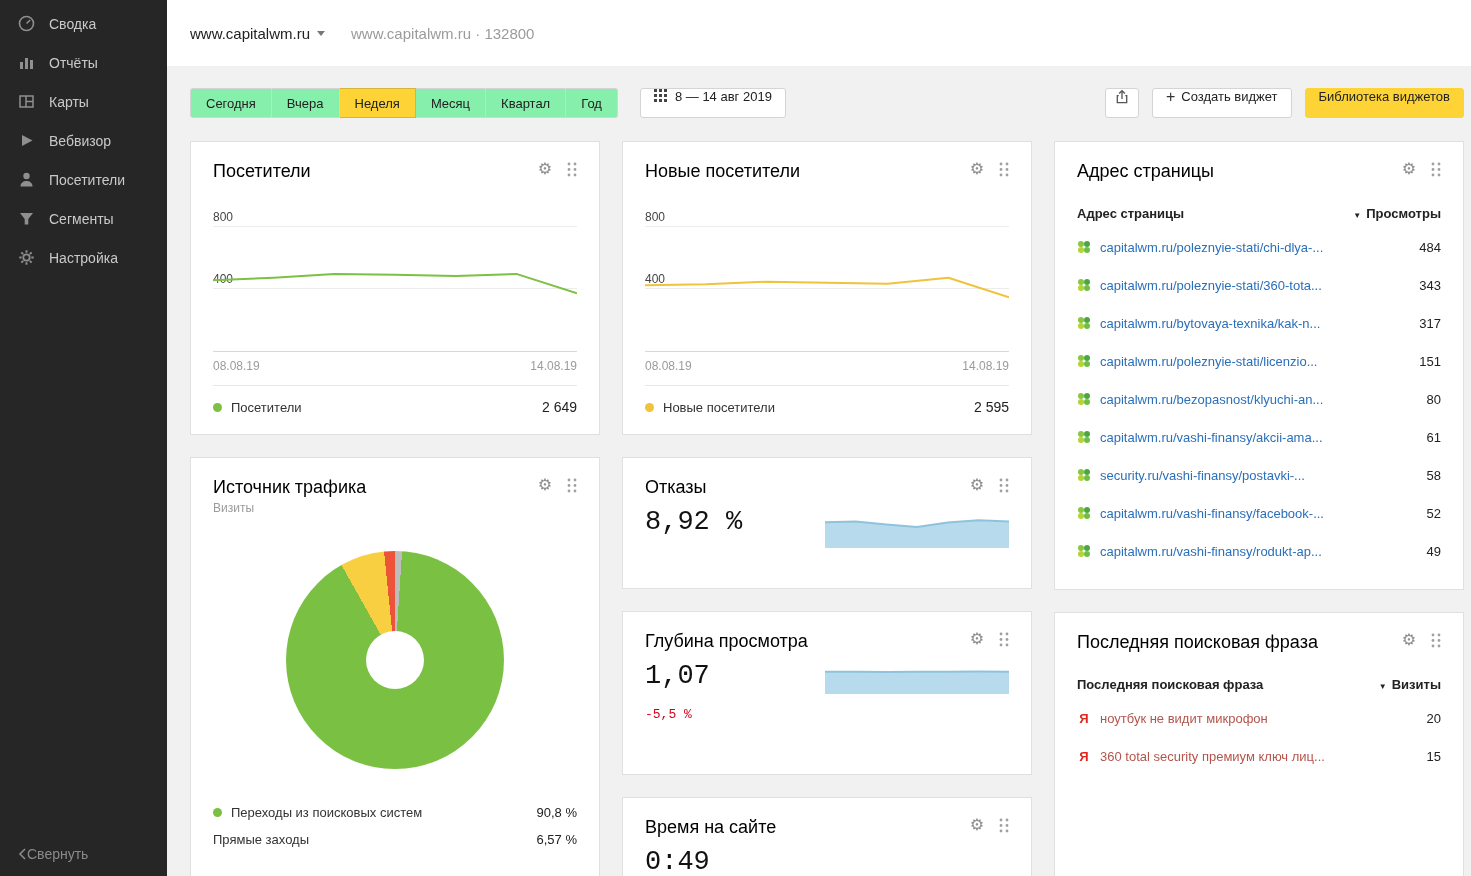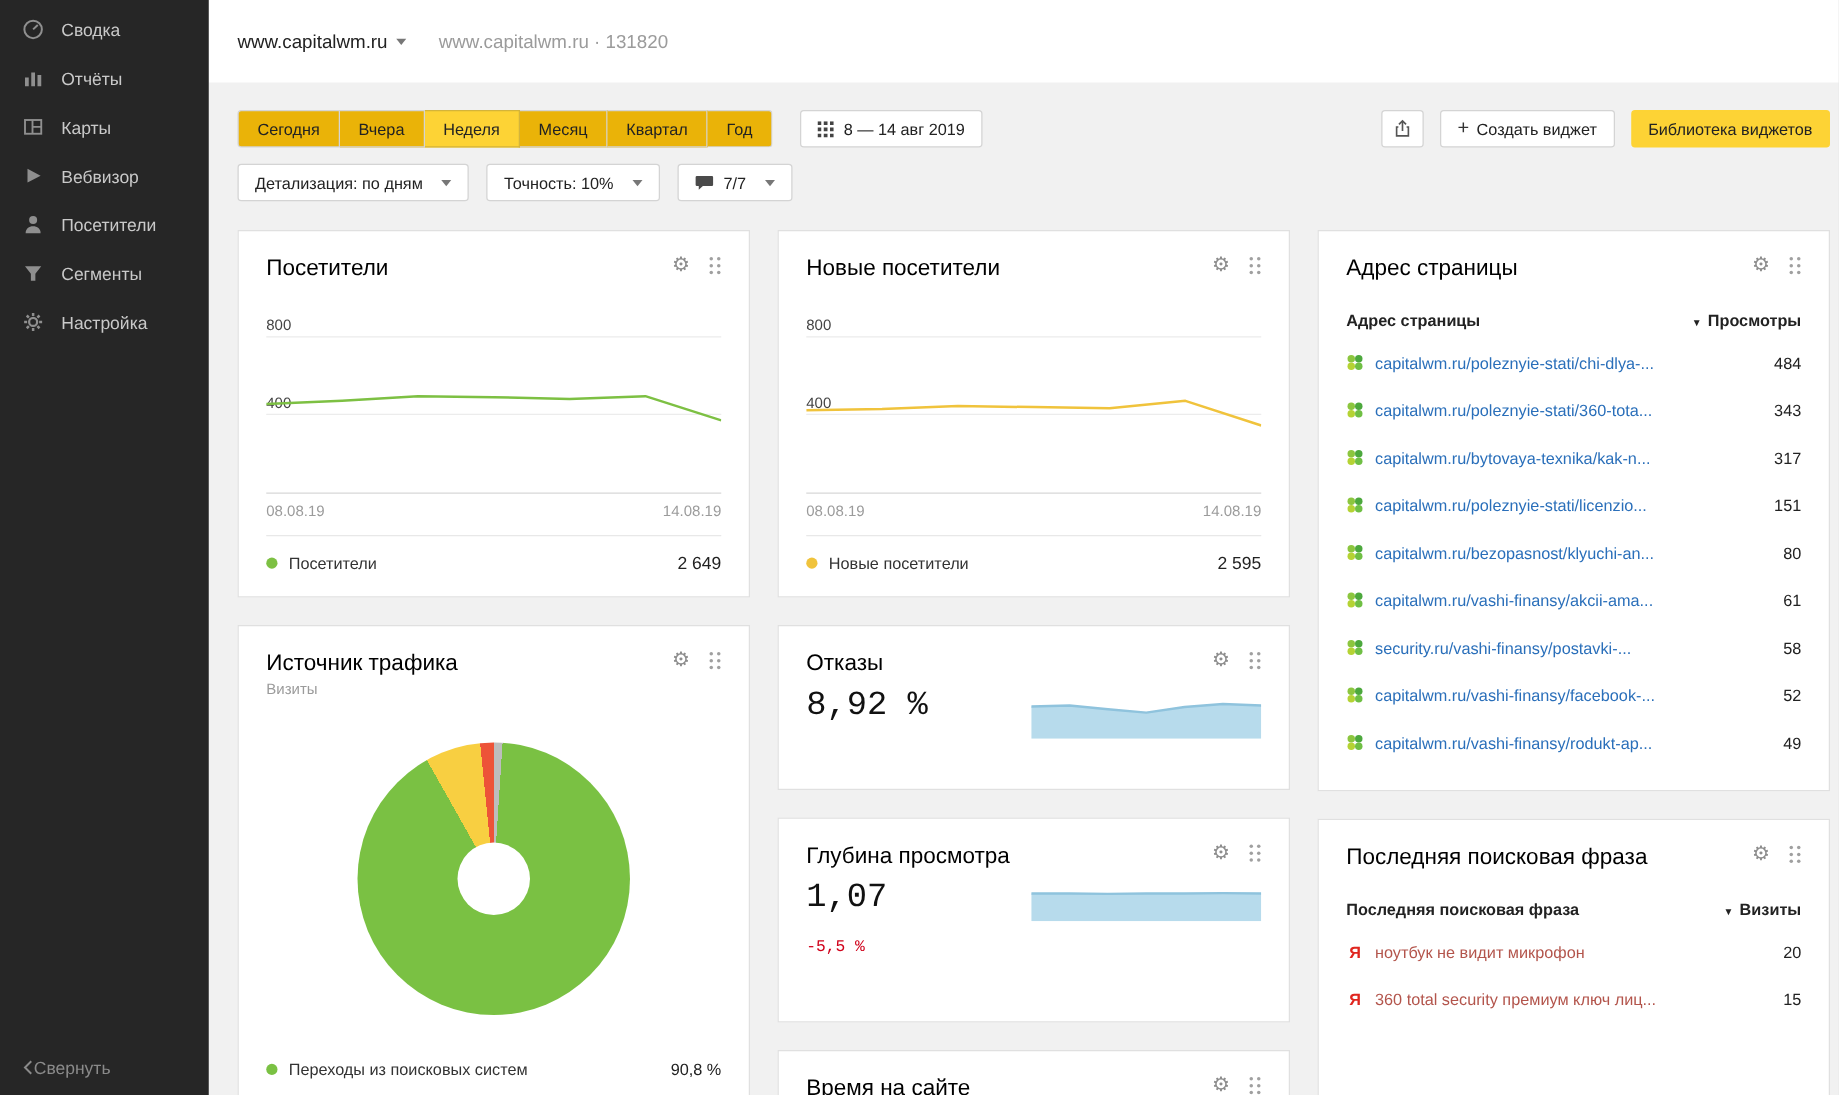--- a/index.html
+++ b/index.html
@@ -17,26 +17,26 @@
   .main { flex:1; display:flex; flex-direction:column; min-width:0; }
   .topbar { height:66px; background:#fff; display:flex; align-items:center; padding-left:23px; gap:26px; flex-shrink:0; }
   .site-selector { display:flex; align-items:center; font-size:15px; color:#222; cursor:pointer;justify-content:space-between; }
   .site-subtitle { font-size:15px; color:#9b9b9b; }
   .caret { width:0; height:0; border-left:4px solid transparent; border-right:4px solid transparent; border-top:5px solid #777; display:inline-block; margin-left:7px; }
 
   .toolbar1 { display:flex; align-items:center; margin:22px 7px 0 23px; }
   .toolbar2 { display:flex; align-items:center; gap:14px; margin:13px 7px 0 23px; }
 
   .seg { display:flex; }
-  .seg-btn { background:#eab308; border:1px solid #d4d4d4; border-left-width:0; height:30px; padding:0 15px; font-size:13px; color:#222; display:flex; align-items:center; cursor:pointer; }
+  .seg-btn { background:#86efac; border:1px solid #d4d4d4; border-left-width:0; height:30px; padding:0 15px; font-size:13px; color:#222; display:flex; align-items:center; cursor:pointer; }
   .seg-btn:first-child { border-left-width:1px; border-radius:3px 0 0 3px; }
   .seg-btn:last-child { border-radius:0 3px 3px 0; }
   .seg-btn.active { background:#fdd335; border-color:#d4b43a; }
 
-  .btn { background:#fff; border:1px solid #d4d4d4; border-radius:3px; height:30px; padding:0 13px; font-size:13px; color:#222; display:flex; align-items:center; gap:8px; cursor:pointer; }
+  .btn { background:#fff; border:1px solid #d4d4d4; border-radius:3px; height:30px; padding:0 13px; font-size:13px; color:#222; display:flex; align-items:flex-start; gap:8px; cursor:pointer; }
   .btn-date { margin-left:22px; }
   .right-group { margin-left:auto; display:flex; align-items:center; gap:13px; }
   .btn-icon { width:34px; justify-content:center; padding:0; }
   .btn-yellow { background:#fdd335; border-color:#fdd335; font-size:13px; }
   .plus { font-size:16px; line-height:1; color:#333; margin-right:-2px; }
 
   
   .content { display:flex; gap:22px; margin:23px 0 0 23px; align-items:flex-start; }
   .col { display:flex; flex-direction:column; gap:22px; width:410px; flex-shrink:0; }
   .widget { background:#fff; border:1px solid #e0e0e0; padding:19px 22px; display:flex; flex-direction:column; position:relative; }
@@ -154,21 +154,21 @@
     </div>
   </div>
 
   <div class="main">
 
     <div class="topbar">
       <span class="site-selector">
         <span>www.capitalwm.ru</span>
         <i class="caret"></i>
       </span>
-      <span class="site-subtitle">www.capitalwm.ru · 131820</span>
+      <span class="site-subtitle">www.capitalwm.ru · 132800</span>
     </div>
 
     <div class="toolbar1">
       <div class="seg">
         <div class="seg-btn">Сегодня</div>
         <div class="seg-btn">Вчера</div>
         <div class="seg-btn active">Неделя</div>
         <div class="seg-btn">Месяц</div>
         <div class="seg-btn">Квартал</div>
         <div class="seg-btn">Год</div>
@@ -200,37 +200,20 @@
         <div class="btn">
           <span class="plus">+</span>
           <span>Создать виджет</span>
         </div>
         <div class="btn btn-yellow">
           <span>Библиотека виджетов</span>
         </div>
       </div>
     </div>
 
-    <div class="toolbar2">
-      <div class="btn">
-        <span>Детализация: по дням</span>
-        <i class="caret"></i>
-      </div>
-      <div class="btn">
-        <span>Точность: 10%</span>
-        <i class="caret"></i>
-      </div>
-      <div class="btn">
-        <svg width="15" height="13" viewBox="0 0 15 13">
-          <path d="M1.5 0.8 h12 a1 1 0 0 1 1 1 v6 a1 1 0 0 1 -1 1 h-7.2 l-3.3 3 v-3 h-1.5 a1 1 0 0 1 -1 -1 v-6 a1 1 0 0 1 1 -1 z" fill="#4a4a4a"></path>
-        </svg>
-        <span>7/7</span>
-        <i class="caret"></i>
-      </div>
-    </div>
 
     <div class="content">
 
       <div class="col">
 
         <div class="widget" style="height:294px">
           <div class="w-head">
             <div class="w-title">Посетители</div>
             <div class="w-icons">
               <span class="gear">⚙</span>

